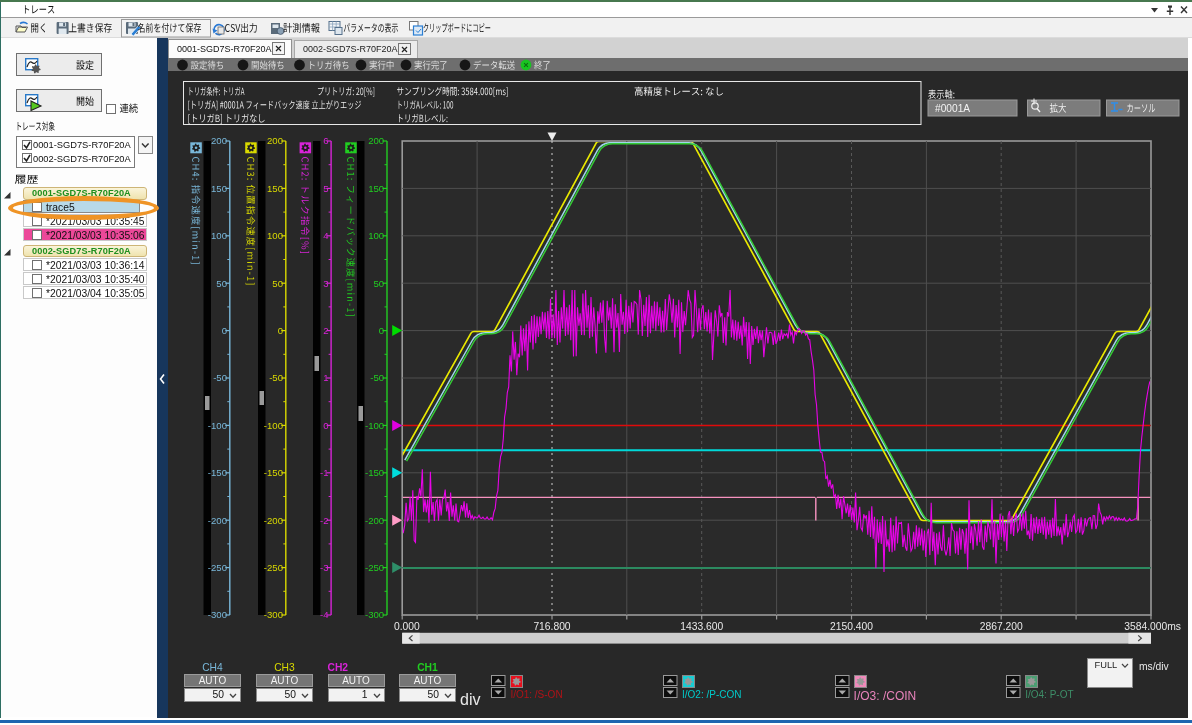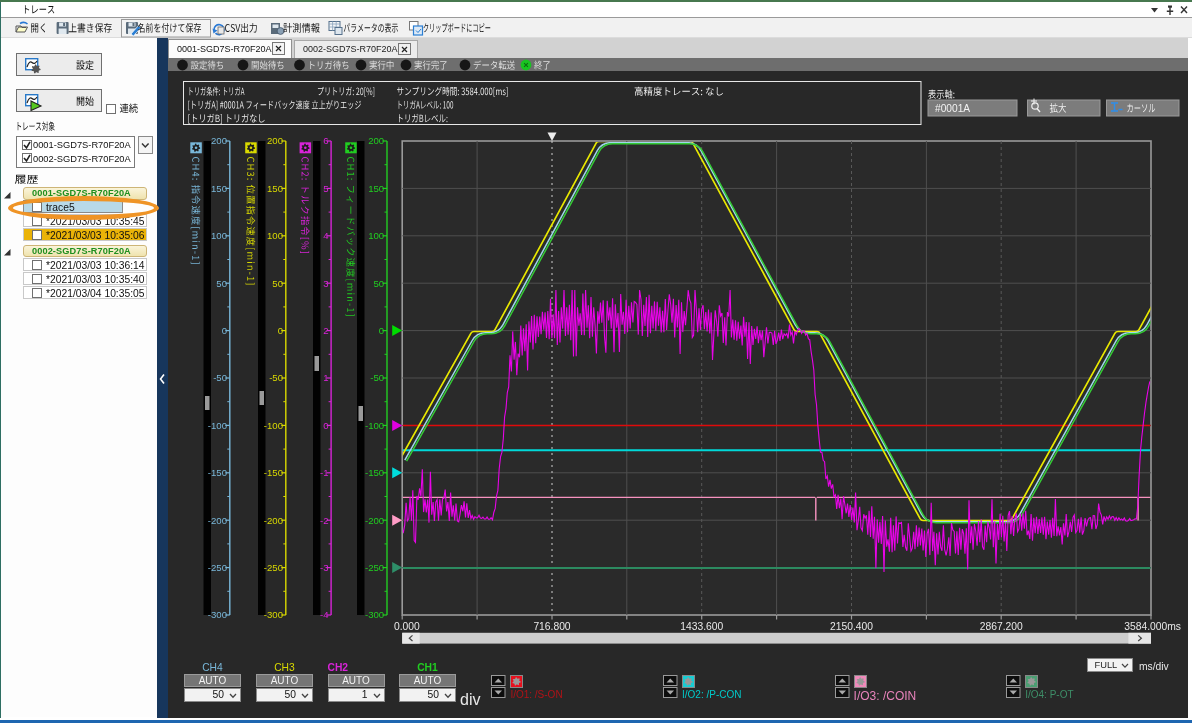--- a/index.html
+++ b/index.html
@@ -461,33 +461,33 @@
       <g transform="translate(0.5 11.0) scale(0.012000 -0.010200)">
         <path d="M129 800H204V505Q204 441 200.5 366.0Q197 291 185.5 212.5Q174 134 153.0 59.5Q132 -15 96 -77Q89 -71 77.0 -63.5Q65 -56 52.0 -49.5Q39 -43 29 -39Q64 20 84.0 89.5Q104 159 113.5 231.5Q123 304 126.0 374.0Q129 444 129 504ZM183 800H891V594H183V654H817V740H183ZM572 175H851V127H572ZM530 531H920V479H530ZM832 175H845L858 177L898 159Q869 106 822.5 65.5Q776 25 717.0 -3.0Q658 -31 591.0 -50.0Q524 -69 454 -80Q451 -69 441.5 -53.0Q432 -37 423 -27Q488 -19 550.0 -3.5Q612 12 667.0 35.5Q722 59 765.0 91.5Q808 124 832 166ZM564 136Q600 94 660.5 62.0Q721 30 798.5 9.5Q876 -11 959 -21Q949 -30 938.0 -46.0Q927 -62 920 -75Q835 -62 756.0 -36.0Q677 -10 613.5 28.5Q550 67 510 120ZM602 234 661 217Q622 160 562.0 111.0Q502 62 442 28Q437 34 428.0 41.5Q419 49 409.5 57.0Q400 65 393 70Q455 100 511.0 143.0Q567 186 602 234ZM556 308V259H818V308ZM556 394V347H818V394ZM493 434H883V218H493ZM545 590 605 571Q579 513 538.0 456.5Q497 400 453 362Q450 368 443.0 379.0Q436 390 428.5 401.0Q421 412 414 419Q454 452 489.0 496.5Q524 541 545 590ZM379 439 439 418Q414 375 380.0 333.5Q346 292 307.0 255.5Q268 219 230 192Q227 199 220.5 210.5Q214 222 206.5 234.0Q199 246 193 253Q247 287 296.5 335.5Q346 384 379 439ZM289 289 339 338 356 332V-79H289ZM361 581 421 562Q392 518 348.5 475.5Q305 433 263 404Q258 410 249.5 419.0Q241 428 232.0 437.0Q223 446 216 452Q258 477 297.0 510.5Q336 544 361 581ZM1168 792H1944V724H1168ZM1180 12H1949V-56H1180ZM1575 197H1853V131H1575ZM1229 601H1541V541H1229ZM1122 792H1194V496Q1194 434 1190.5 360.0Q1187 286 1177.0 209.0Q1167 132 1147.5 58.0Q1128 -16 1097 -78Q1091 -72 1079.0 -65.0Q1067 -58 1055.0 -51.5Q1043 -45 1034 -42Q1064 18 1081.5 86.5Q1099 155 1108.0 227.0Q1117 299 1119.5 368.0Q1122 437 1122 496ZM1360 699H1424V282H1360ZM1533 300H1607V-29H1533ZM1311 225H1381V-23H1311ZM1358 571 1402 556Q1384 508 1358.0 460.5Q1332 413 1301.0 372.0Q1270 331 1238 305Q1230 316 1217.0 329.5Q1204 343 1194 351Q1226 374 1257.0 409.0Q1288 444 1314.5 486.5Q1341 529 1358 571ZM1568 601H1928V541H1568ZM1702 699H1767V282H1702ZM1691 571 1735 555Q1717 509 1689.0 462.5Q1661 416 1628.5 377.5Q1596 339 1563 314Q1555 325 1542.0 339.0Q1529 353 1519 361Q1552 382 1584.5 416.0Q1617 450 1645.0 490.5Q1673 531 1691 571ZM1420 520Q1428 515 1445.0 502.5Q1462 490 1481.0 475.5Q1500 461 1516.5 449.0Q1533 437 1539 431L1500 381Q1491 391 1475.5 406.0Q1460 421 1442.5 437.5Q1425 454 1409.0 468.5Q1393 483 1382 491ZM1780 568Q1798 527 1825.0 487.0Q1852 447 1886.5 415.5Q1921 384 1958 365Q1947 356 1934.0 340.5Q1921 325 1913 313Q1876 337 1841.0 375.0Q1806 413 1778.5 459.5Q1751 506 1733 554Z" fill="#111"></path>
       </g>
     </svg>
 <svg class="abs" style="left:3px;top:190.5px" width="9" height="9" viewBox="0 0 9 9">
       <polygon points="7.5,1 7.5,7.5 1,7.5" fill="#333"></polygon>
     </svg>
 <div class="abs" style="left:23px;top:187px;width:123.5px;height:12.5px;background:linear-gradient(#faf4da,#efe3ae);border:1px solid #cdb577;border-radius:3px;font-size:9.2px;font-weight:bold;color:#1f8f1f;">
       <span class="abs" style="left:8px;top:0px;letter-spacing:0.1px">0001-SGD7S-R70F20A</span>
     </div>
-<div class="abs" style="left:23px;top:200.3px;width:100px;height:13px;background:#b8d9e8;border:1px solid #8a8a8a;">
+<div class="abs" style="left:23px;top:200.3px;width:117px;height:13px;background:#b8d9e8;border:1px solid #8a8a8a;">
       <span class="abs" style="left:22px;top:0.5px;font-size:10.3px;color:#111">trace5</span>
     </div>
 <svg class="abs" style="left:31.5px;top:202.3px" width="10" height="10" viewBox="0 0 10 10">
       <rect x="0.5" y="0.5" width="9" height="9" fill="#fff" stroke="#707070"></rect>
     </svg>
 <div class="abs" style="left:23px;top:214.3px;width:123.5px;height:13px;background:#fff;border:1px solid #c9c9c9;">
       <span class="abs" style="left:22px;top:0.5px;font-size:10.3px;color:#111">*2021/03/03 10:35:45</span>
     </div>
 <svg class="abs" style="left:31.5px;top:216.3px" width="10" height="10" viewBox="0 0 10 10">
       <rect x="0.5" y="0.5" width="9" height="9" fill="#fff" stroke="#707070"></rect>
     </svg>
-<div class="abs" style="left:23px;top:228.3px;width:123.5px;height:13px;background:#eab308;border:1px solid #c9c9c9;">
+<div class="abs" style="left:23px;top:228.3px;width:123.5px;height:13px;background:#ec4899;border:1px solid #c9c9c9;">
       <span class="abs" style="left:22px;top:0.5px;font-size:10.3px;color:#111">*2021/03/03 10:35:06</span>
     </div>
 <svg class="abs" style="left:31.5px;top:230.3px" width="10" height="10" viewBox="0 0 10 10">
       <rect x="0.5" y="0.5" width="9" height="9" fill="#fff" stroke="#707070"></rect>
     </svg>
 <svg class="abs" style="left:3px;top:248px" width="9" height="9" viewBox="0 0 9 9">
       <polygon points="7.5,1 7.5,7.5 1,7.5" fill="#333"></polygon>
     </svg>
 <div class="abs" style="left:23px;top:244.7px;width:123.5px;height:12.5px;background:linear-gradient(#faf4da,#efe3ae);border:1px solid #cdb577;border-radius:3px;font-size:9.2px;font-weight:bold;color:#1f8f1f;">
       <span class="abs" style="left:8px;top:0px;letter-spacing:0.1px">0002-SGD7S-R70F20A</span>
@@ -569,19 +569,19 @@
       <rect x="0.5" y="0.5" width="13.5" height="10" fill="#0d0d0d" stroke="#9a9a9a"></rect>
       <polygon points="3.5,7.5 7.25,3.5 11,7.5" fill="#aaa"></polygon>
       <rect x="0.5" y="12.5" width="13.5" height="10" fill="#0d0d0d" stroke="#9a9a9a"></rect>
       <polygon points="3.5,15.5 7.25,19.5 11,15.5" fill="#aaa"></polygon>
     </svg>
     <svg class="abs" style="left:1025.2px;top:674.5px" width="13" height="13" viewBox="0 0 13 13">
       <rect x="0.5" y="0.5" width="12" height="12" fill="#4a9e72" stroke="#888"></rect>
       <polygon points="10.7,6.5 10.6,7.4 9.2,7.8 8.9,8.4 9.1,9.8 8.3,10.3 7.2,9.4 6.5,9.5 5.6,10.6 4.7,10.3 4.6,8.9 4.1,8.4 2.7,8.3 2.4,7.4 3.5,6.5 3.6,5.8 2.7,4.7 3.2,3.9 4.6,4.1 5.2,3.8 5.6,2.4 6.5,2.3 7.2,3.6 7.8,3.8 9.1,3.2 9.8,3.9 9.2,5.2 9.4,5.8" fill="#999"></polygon>
     </svg>
     <div class="abs" style="left:1025.2px;top:688.5px;font-size:10px;color:#3e8e68;white-space:nowrap">I/O4: P-OT</div>
-<div class="abs" style="left:1086.5px;top:657.5px;width:46.5px;height:14px;background:#f2f2f2;border:1px solid #8a8a8a;font-size:9.3px;color:#222;line-height:12px"><span style="margin-left:7px">FULL</span><svg class="abs" style="right:3px;top:4px" width="8" height="6" viewBox="0 0 8 6">
+<div class="abs" style="left:1086.5px;top:657.5px;width:46.5px;height:30px;background:#f2f2f2;border:1px solid #8a8a8a;font-size:9.3px;color:#222;line-height:12px"><span style="margin-left:7px">FULL</span><svg class="abs" style="right:3px;top:4px" width="8" height="6" viewBox="0 0 8 6">
         <path d="M1 1 l3 3.2 3-3.2" stroke="#444" stroke-width="1.2" fill="none"></path>
       </svg></div>
 <div class="abs" style="left:1139px;top:660.5px;font-size:10.3px;color:#e8e8e8">ms/div</div>
 <div class="abs" style="left:0;top:717.5px;width:1192px;height:7.5px;background:#fff"></div>
 <div class="abs" style="left:0;top:719.5px;width:1192px;height:3px;background:#1e66b0"></div>
 <div class="abs" style="left:1187.6px;top:38px;width:4.4px;height:680px;background:#fff"></div>
 </div>
 </body></html>

